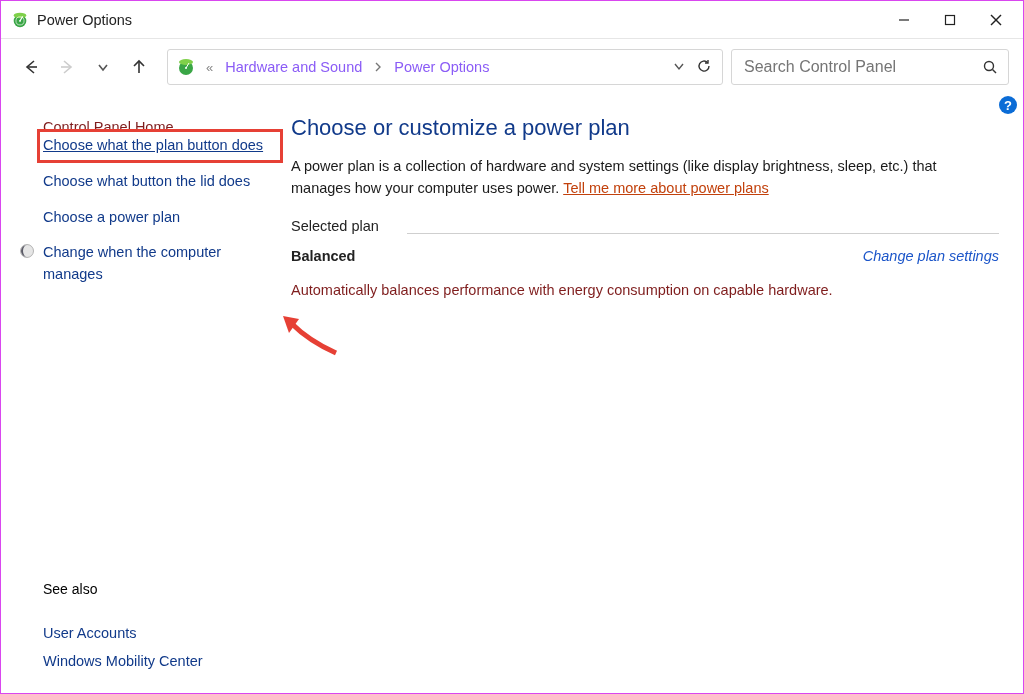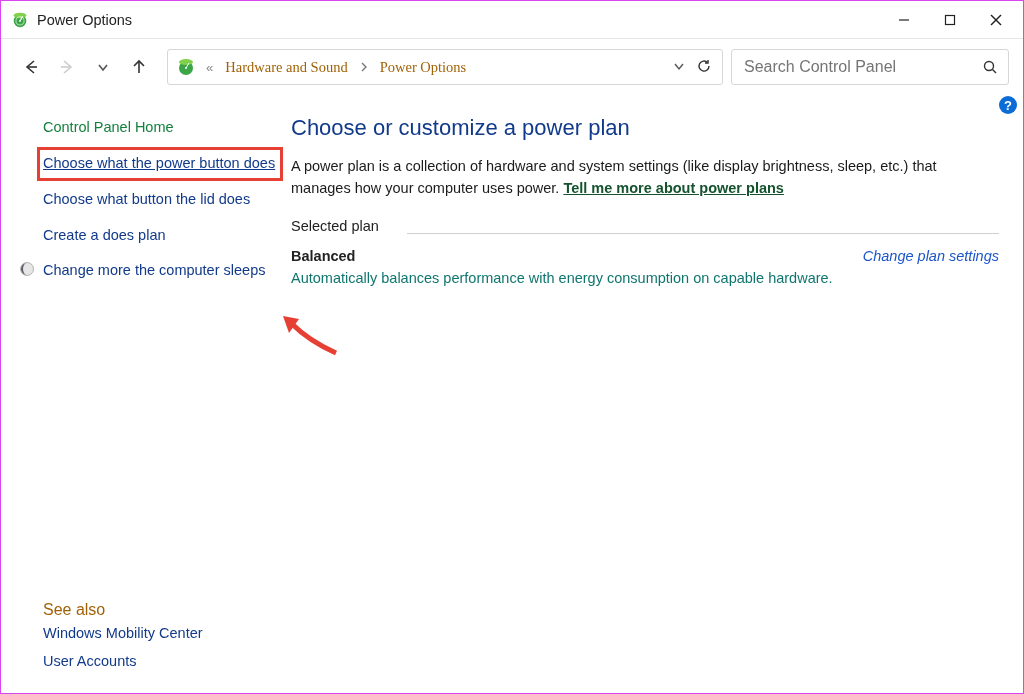--- a/index.html
+++ b/index.html
@@ -18,54 +18,54 @@
 
   
   .navbar { display:flex; align-items:center; padding:10px 14px 8px 14px; gap:8px; }
   .nav-arrows { display:flex; align-items:center; gap:4px; margin-right:4px;}
   .nav-btn { width:32px; height:32px; display:flex; align-items:center; justify-content:center; color:#666;}
   .nav-btn.disabled { color:#bbb; }
   .addressbar { flex:1; height:36px; border:1px solid #d6d6d6; border-radius:3px; display:flex; align-items:center; padding:0 4px 0 8px; gap:4px;}
   .addr-icon { width:20px; height:20px; display:inline-flex; align-items:center; justify-content:center;}
   .addr-sep { color:#888; padding:0 6px; font-size:13px;}
   .addr-seg { padding:0 2px; }
-  .addr-seg.clickable { color:#a16207;font-family:Liberation Serif, serif; }
+  .addr-seg.clickable { color:#8b5cf6; }
   .addr-right { margin-left:auto; display:flex; align-items:center; gap:10px; padding-right:6px;}
   .searchbox { width:278px; height:36px; border:1px solid #d6d6d6; border-radius:3px; display:flex; align-items:center; padding:0 10px; color:#828282;}
   .searchbox input { border:none; outline:none; flex:1; font-family:inherit; font-size:16px; color:#828282; background:transparent;}
   .search-icon { display:inline-flex; }
 
   
   .body { flex:1; display:flex; position:relative; padding-top:6px;}
 
   
   .sidebar { width:290px; padding:20px 14px 12px 22px; display:flex; flex-direction:column; }
-  .cp-home { color:#15803d; margin-bottom:18px; padding-left:20px;}
+  .cp-home { color:#7f1d1d; padding-left:20px;}
   .side-links { display:flex; flex-direction:column; gap:14px; padding-left:20px;}
   .side-link { color:#113a8a; line-height:1.5; cursor:pointer; position:relative;}
   .side-link.highlighted { text-decoration: underline; }
   .highlight-box { position:absolute; left:-6px; right:-6px; top:-6px; bottom:-6px; border:3px solid #e64035; pointer-events:none; }
   .side-icon { position:absolute; left:-24px; top:1px; width:16px; height:16px;}
   .side-bottom { margin-top:auto; padding-left:20px;}
-  .see-also { color:#a16207; font-size:16px; margin-bottom:6px;}
+  .see-also { color:#000000; font-size:14px; margin-bottom:28px;}
   .bottom-link { color:#113a8a; margin-bottom:12px;}
 
   
   .main { flex:1; padding:16px 24px 10px 0; position:relative;}
   .help-badge { position:absolute; right:6px; top:-3px; width:18px; height:18px; border-radius:50%; background:#0b6cd6; color:#fff; font-size:13px; display:flex; align-items:center; justify-content:center; font-weight:600;}
   .heading { color:#113a8a; font-size:22px; margin-bottom:14px;}
   .desc { color:#1b1b1b; line-height:1.55; margin-bottom:18px; }
-  .desc a { color:#14532d; text-decoration:underline;font-weight:bold; }
+  .desc a { color:#c2410c; text-decoration:underline; }
   .section-row { display:flex; align-items:flex-end; gap:24px; margin-bottom:14px;}
   .section-label { color:#222; white-space:nowrap; padding-right:4px;}
   .section-line { flex:1; height:1px; background:#cfcfcf; }
   .plan-row { display:flex; align-items:flex-end;}
   .plan-name { font-weight:700; }
   .plan-change { margin-left:auto; color:#1b55c9;font-style:italic; }
-  .plan-desc { color:#0f766e; margin-top:6px; }
+  .plan-desc { color:#7f1d1d; margin-top:18px; }
 
   
   .anno-arrow { position:absolute; left:280px; top:220px; pointer-events:none;}
 </style>
 </head>
 <body>
 
 <div class="window">
 
   <div class="titlebar">
@@ -167,39 +167,39 @@
       </span>
     </div>
   </div>
 
   <div class="body">
 
     <div class="sidebar">
       <div class="cp-home">Control Panel Home</div>
       <div class="side-links">
         <div class="side-link highlighted" style="position:relative;">
-          <span>Choose what the power button does</span>
+          <span>Choose what the plan button does</span>
           <span class="highlight-box"></span>
         </div>
         <div class="side-link">Choose what button the lid does</div>
-        <div class="side-link">Create a does plan</div>
+        <div class="side-link">Choose a power plan</div>
         <div class="side-link" style="position:relative;">
           <span class="side-icon">
             <svg viewBox="0 0 16 16">
                 <circle cx="8" cy="8" r="6.5" fill="#e6e6e6" stroke="#888" stroke-width="0.6"></circle>
                 <path d="M8 2 A6 6 0 0 0 8 14 A4 6 0 0 1 8 2" fill="#5a5a66"></path>
               </svg>
           </span>
-          <span>Change more the computer sleeps</span>
+          <span>Change when the computer manages</span>
         </div>
       </div>
       <div class="side-bottom">
         <div class="see-also">See also</div>
+        <div class="bottom-link">User Accounts</div>
         <div class="bottom-link">Windows Mobility Center</div>
-        <div class="bottom-link">User Accounts</div>
       </div>
     </div>
 
     <div class="main">
       <div class="help-badge">?</div>
       <div class="heading">Choose or customize a power plan</div>
       <div class="desc">
         <span>A power plan is a collection of hardware and system settings (like display brightness, sleep, etc.) that manages how your computer uses power. </span><a>Tell me more about power plans</a>
       </div>
       <div class="section-row">

